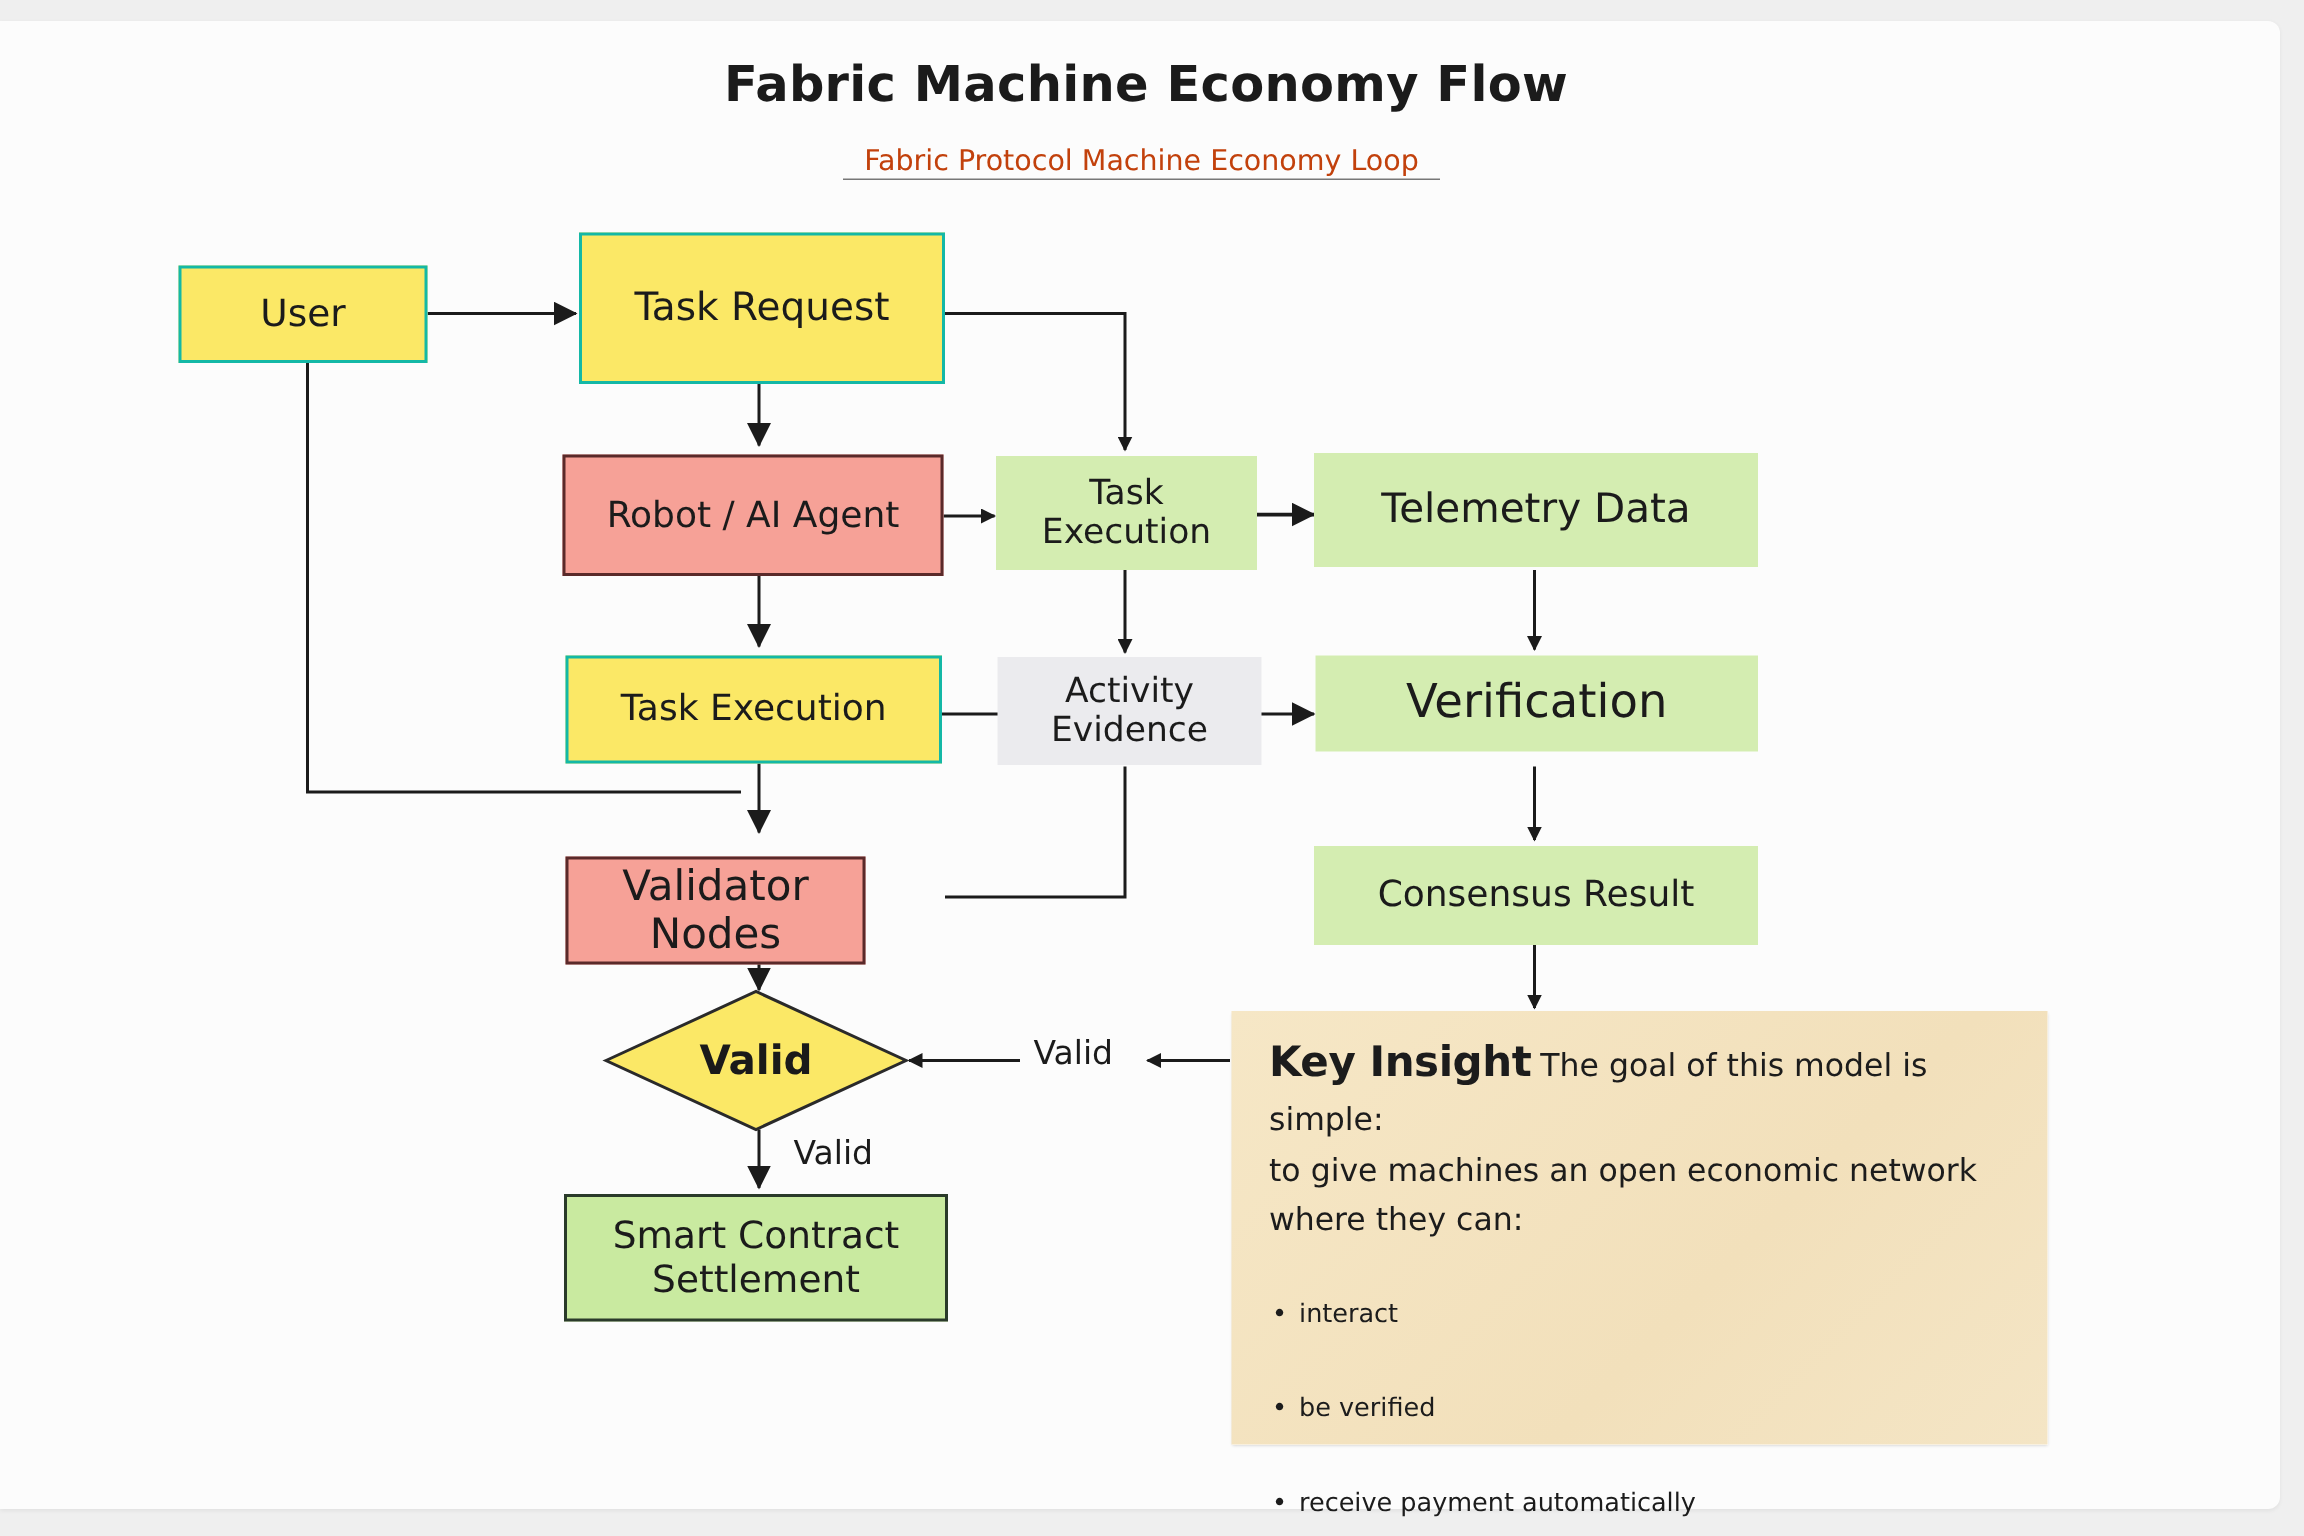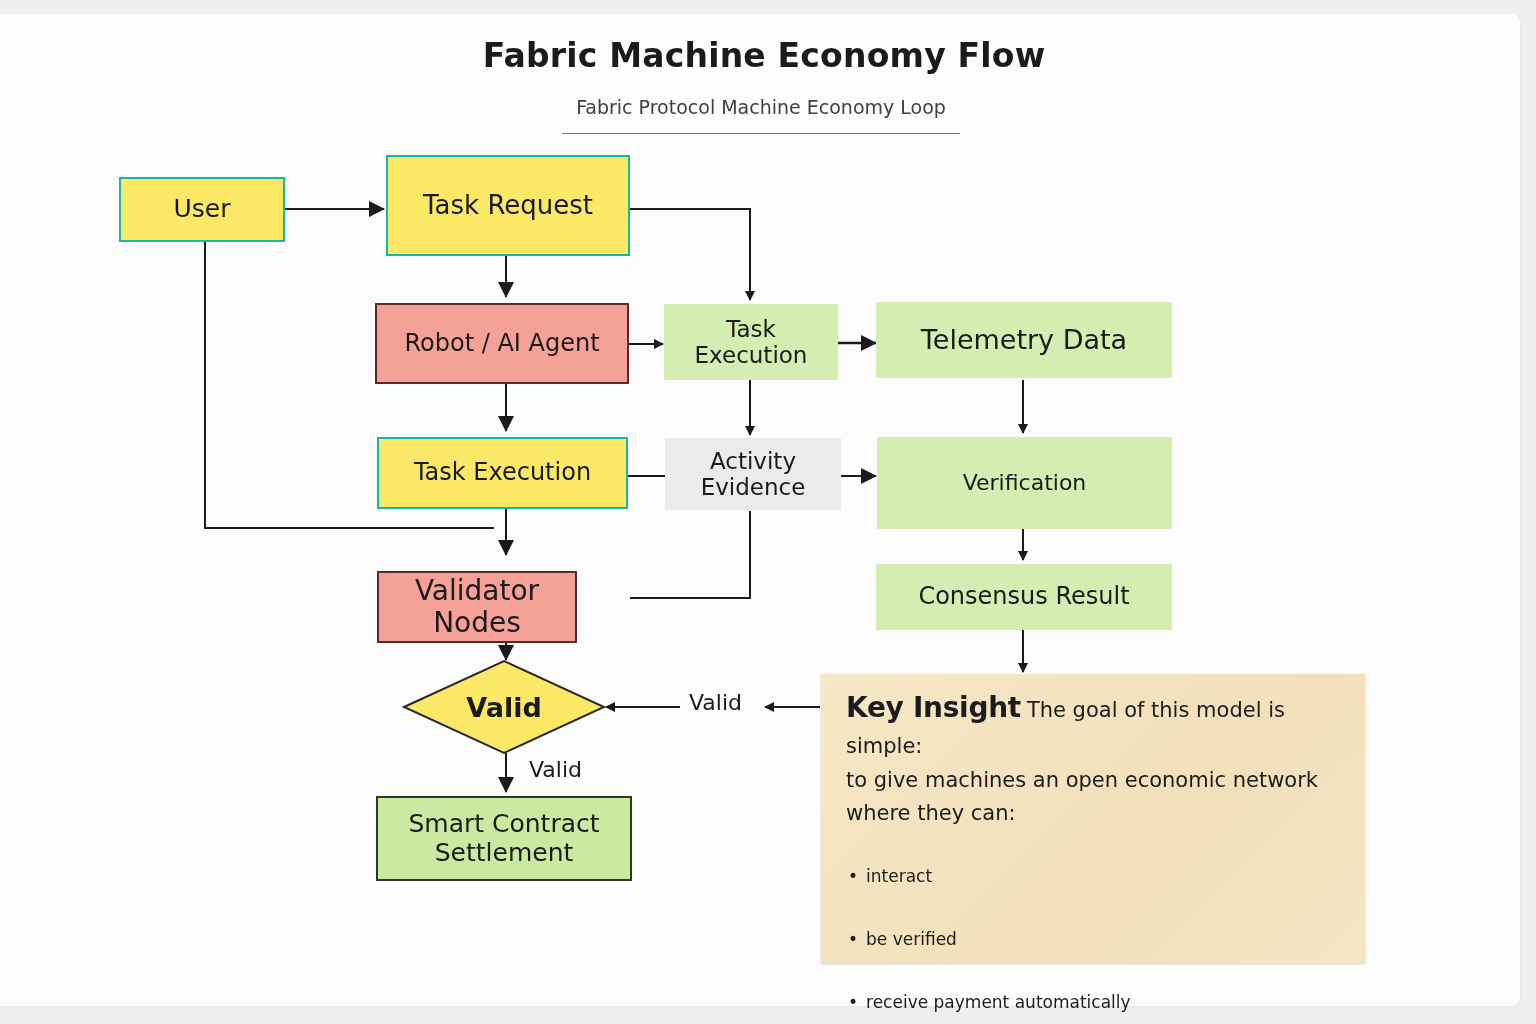--- a/index.html
+++ b/index.html
@@ -15,22 +15,22 @@
       background: #fcfcfc; border-radius: 0 8px 8px 0;
       box-shadow: 0 1px 3px rgba(0,0,0,0.06);
     }
     .title {
       position: absolute; left: 0; width: 1528px; top: 36px;
       text-align: center; font-size: 33px; font-weight: bold; letter-spacing: 0.2px;
       color: #1b1b1b;
     }
     .subtitle {
       position: absolute; left: 562px; top: 96px; width: 398px;
-      text-align: center; font-size: 19px; color: #404040;
-      border-bottom: 1.5px solid #777; padding-bottom: 15px; line-height: 22px;
+      text-align: center; font-size: 19px; color: #c2410c;
+      border-bottom: 1.5px solid #777; padding-bottom: 1px; line-height: 22px;
     }
     .node {
       position: absolute; box-sizing: border-box;
       display: flex; align-items: center; justify-content: center;
       text-align: center; line-height: 1.15; color: #1b1b1b;
     }
     .yellow { background: #fbe866; border: 2px solid #14b8a6; }
     .red { background: #f6a197; border: 2px solid #5a2a2a; }
     .green-solid { background: #c9eaa0; border: 2px solid #2a3a2a; }
     .green-soft { background: #d4edb1; border: none; }
@@ -143,21 +143,21 @@
 
 <div class="node yellow" style="left:377px;top:437px;width:251px;height:72px;font-size:24px;">
   <span>Task Execution</span>
 </div>
 
 <div class="node grey" style="left:665px;top:438px;width:176px;height:72px;font-size:23px;white-space:pre-line;">
   <span>Activity
 Evidence</span>
 </div>
 
-<div class="node green-soft" style="left:877px;top:437px;width:295px;height:92px;font-size:22px;">
+<div class="node green-soft" style="left:877px;top:437px;width:295px;height:64px;font-size:31px;">
   <span>Verification</span>
 </div>
 
 <div class="node red" style="left:377px;top:559px;width:200px;height:72px;font-size:28px;margin-top:12px;">
   <span>Validator Nodes</span>
 </div>
 
 <div class="node green-soft" style="left:876px;top:564px;width:296px;height:66px;font-size:24px;">
   <span>Consensus Result</span>
 </div>

